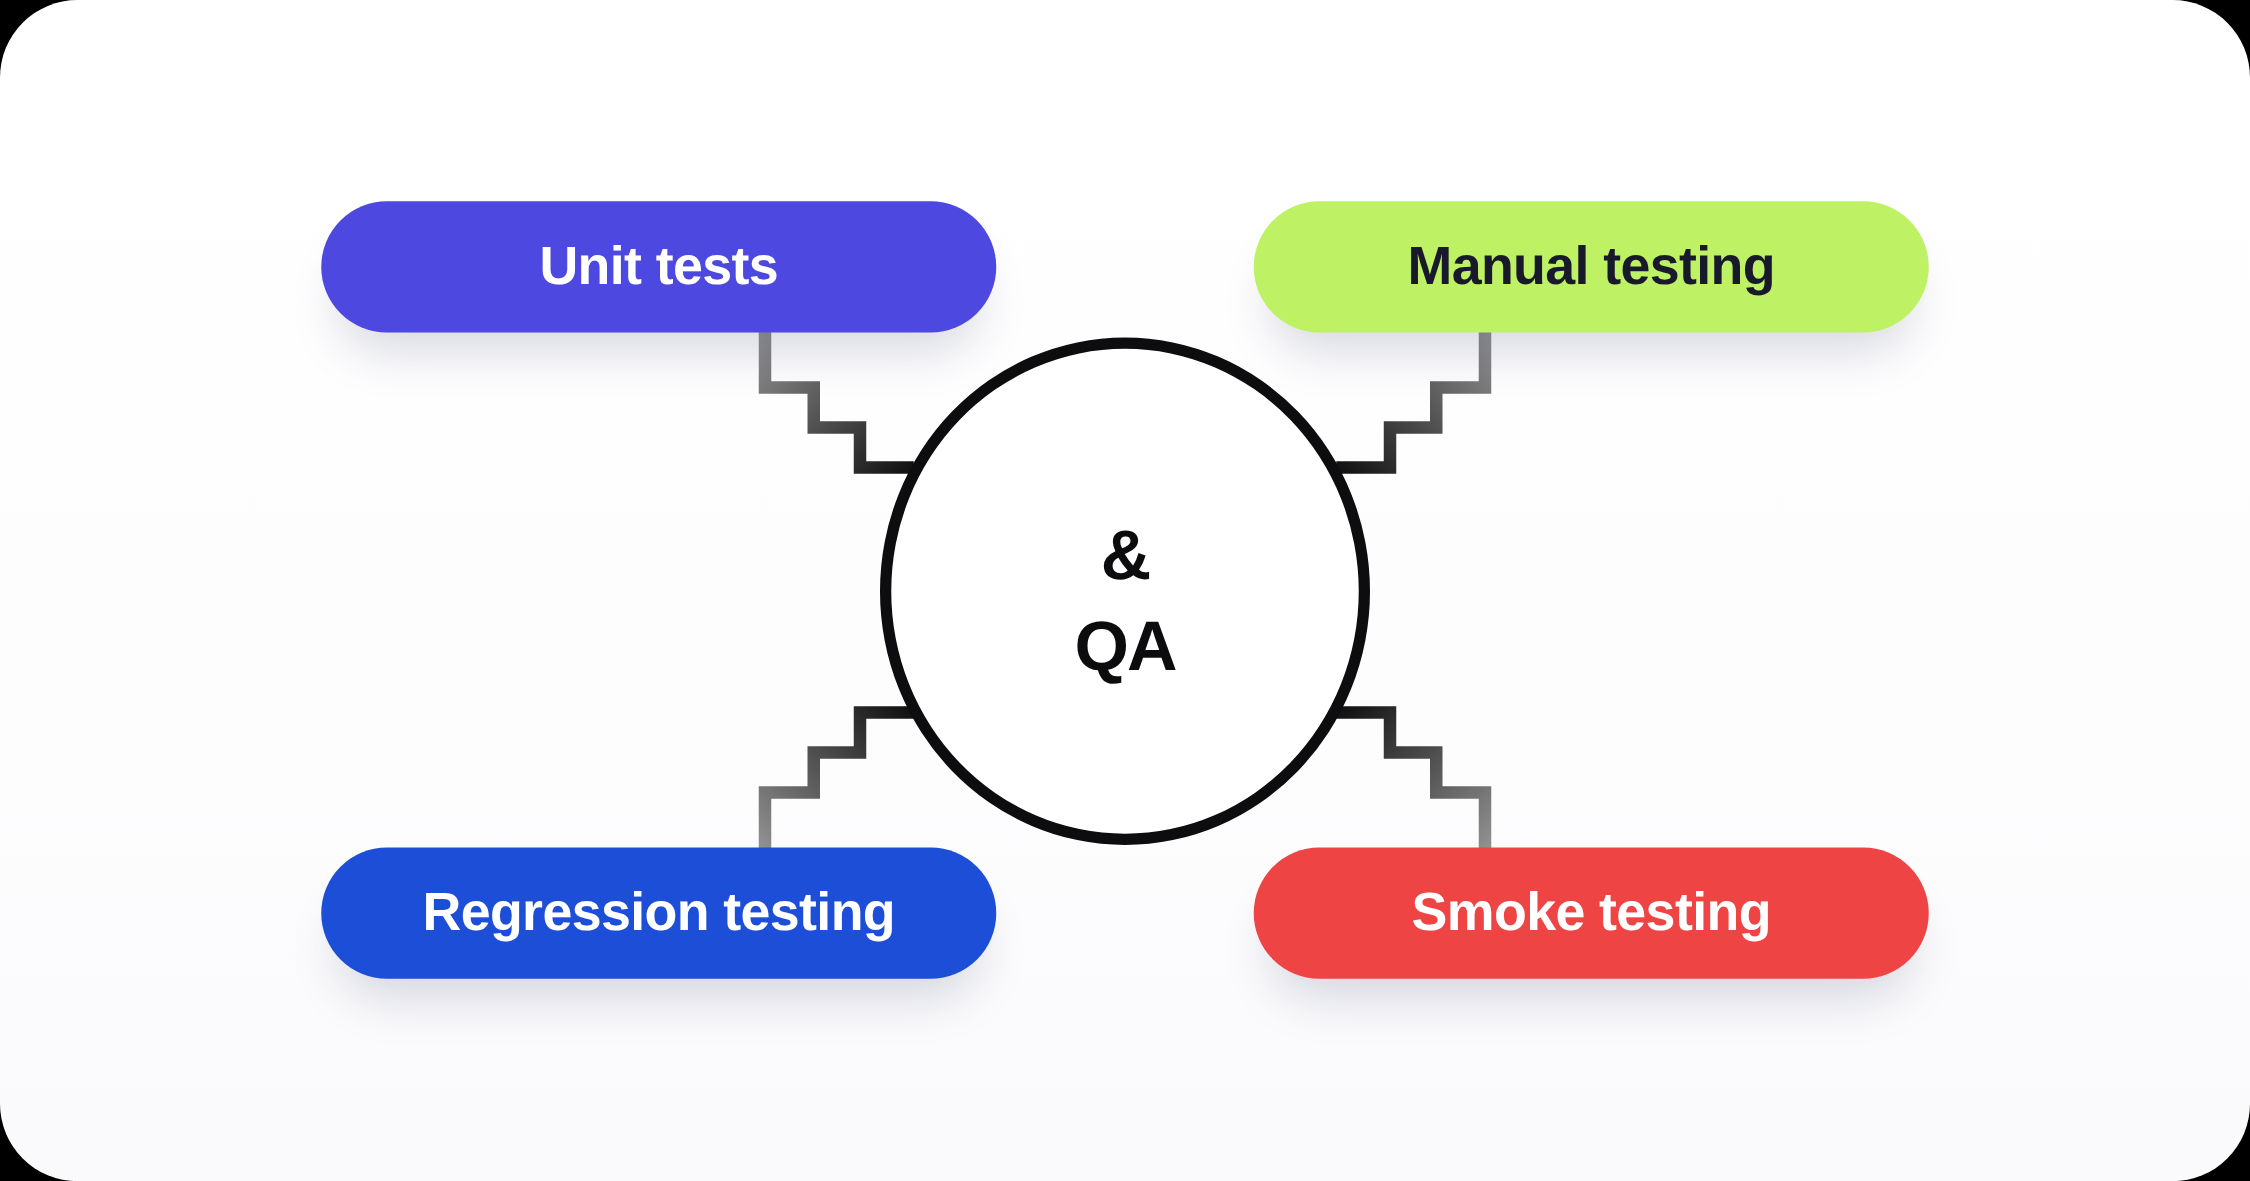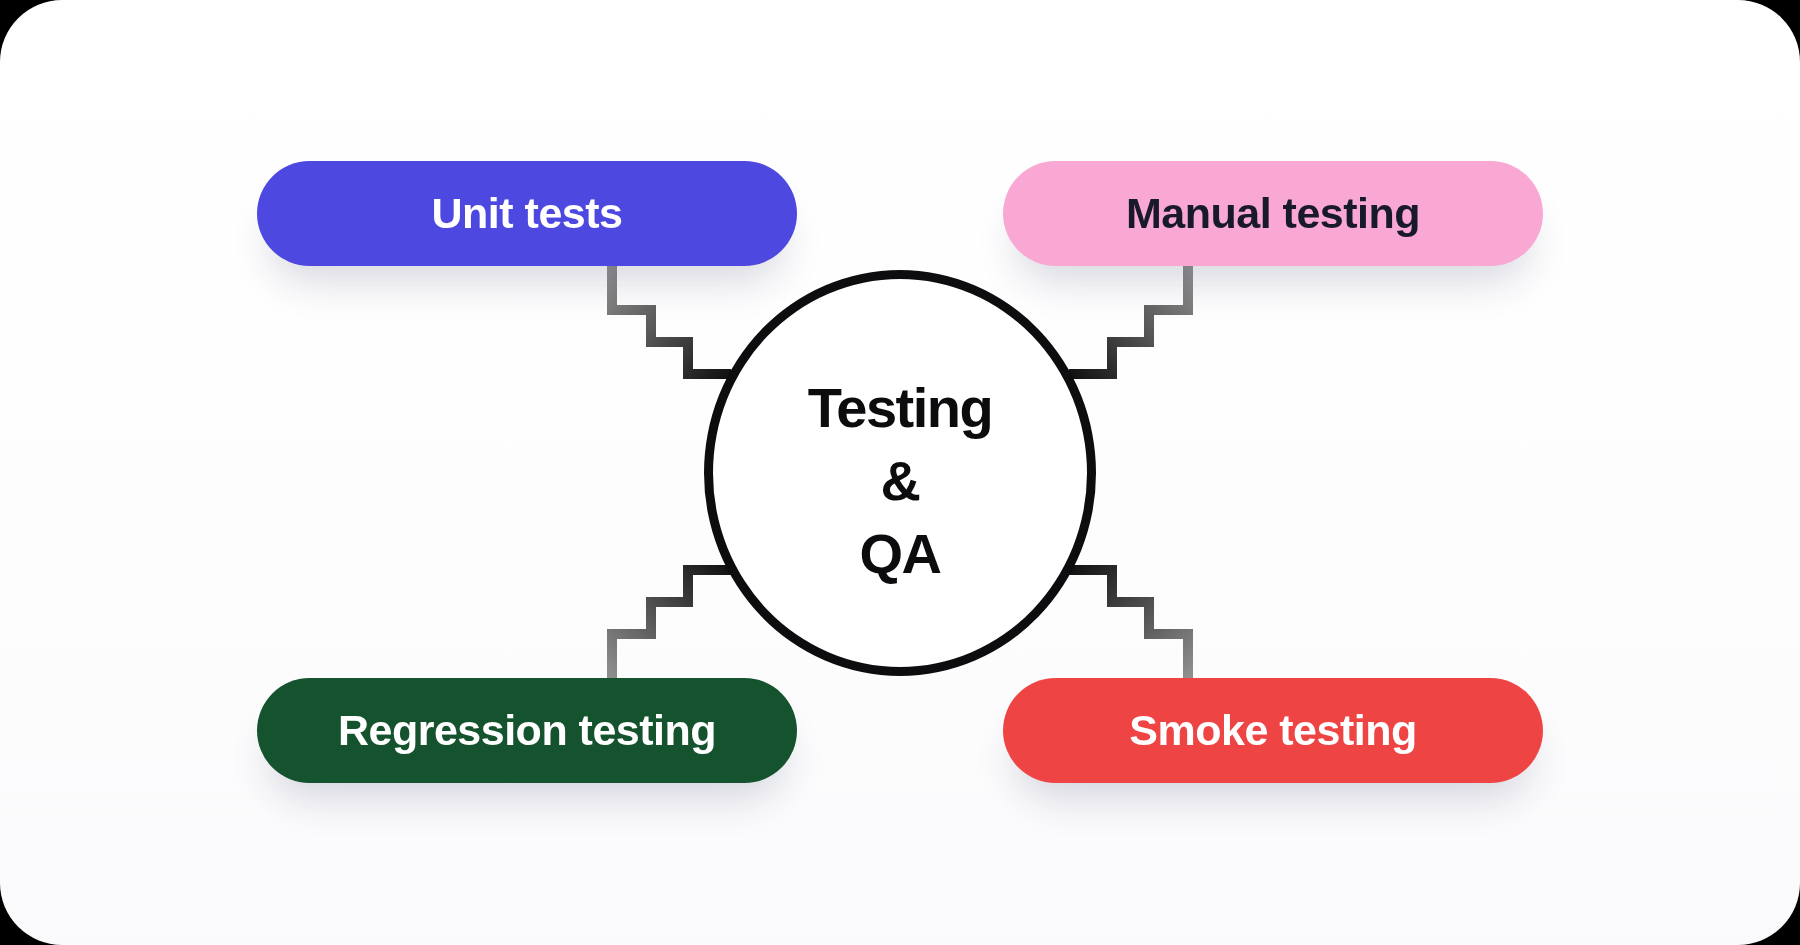--- a/index.html
+++ b/index.html
@@ -102,33 +102,32 @@
         <stop offset="1" stop-color="#131313"></stop>
       </linearGradient>
     </defs>
     <polyline points="612,258 612,310 651,310 651,342 688,342 688,374 731,374" stroke="url(#grad-tl)" stroke-width="10"></polyline>
     <polyline points="1188,258 1188,310 1149,310 1149,342 1112,342 1112,374 1069,374" stroke="url(#grad-tr)" stroke-width="10"></polyline>
     <polyline points="612,687 612,634 651,634 651,602 688,602 688,570 733,570" stroke="url(#grad-bl)" stroke-width="10"></polyline>
     <polyline points="1188,687 1188,634 1149,634 1149,602 1112,602 1112,570 1067,570" stroke="url(#grad-br)" stroke-width="10"></polyline>
   </svg>
 
   <div class="center-node">
-    <div class="title-line">Testing</div>
     <div class="title-line">&amp;</div>
     <div class="title-line">QA</div>
   </div>
 
   <div class="node-pill" id="pill-top-left" style="background: rgb(76, 72, 224);">
     <span class="pill-label" style="color: rgb(255, 255, 255);">Unit tests</span>
   </div>
 
-  <div class="node-pill" id="pill-top-right" style="background: #f9a8d4; justify-content: center;">
+  <div class="node-pill" id="pill-top-right" style="background: #bef264; justify-content: center;">
     <span class="pill-label" style="color: rgb(24, 26, 43);">Manual testing</span>
   </div>
 
-  <div class="node-pill" id="pill-bottom-left" style="background: #14532d;">
+  <div class="node-pill" id="pill-bottom-left" style="background: #1d4ed8;">
     <span class="pill-label" style="color: rgb(255, 255, 255);">Regression testing</span>
   </div>
 
   <div class="node-pill" id="pill-bottom-right" style="background: #ef4444;">
     <span class="pill-label" style="color: rgb(255, 255, 255);">Smoke testing</span>
   </div>
 </div>
 
 </body></html>

